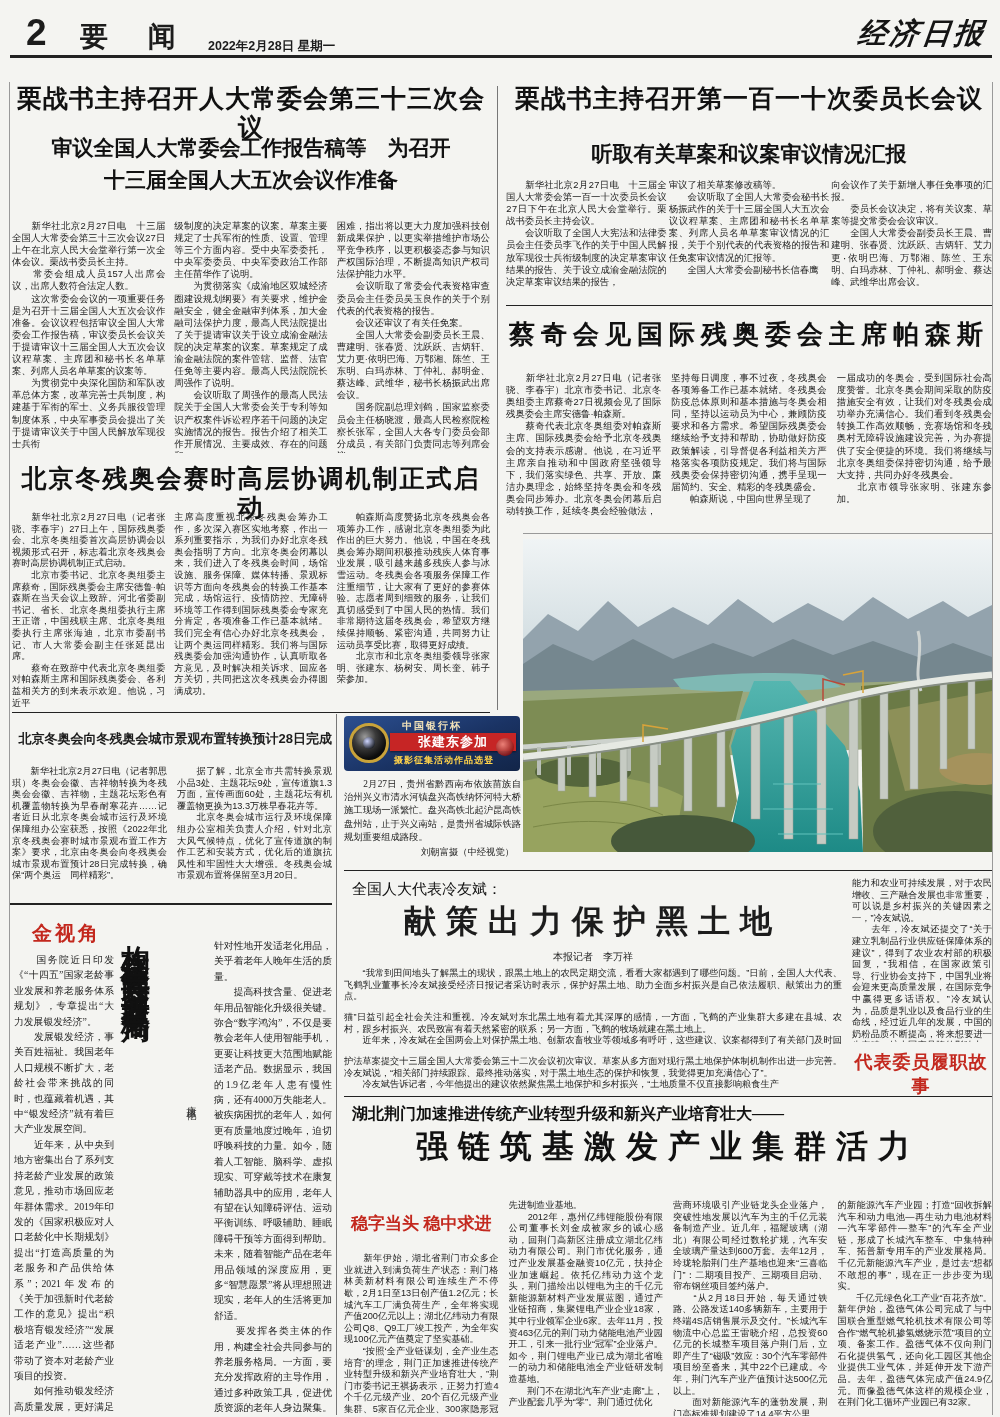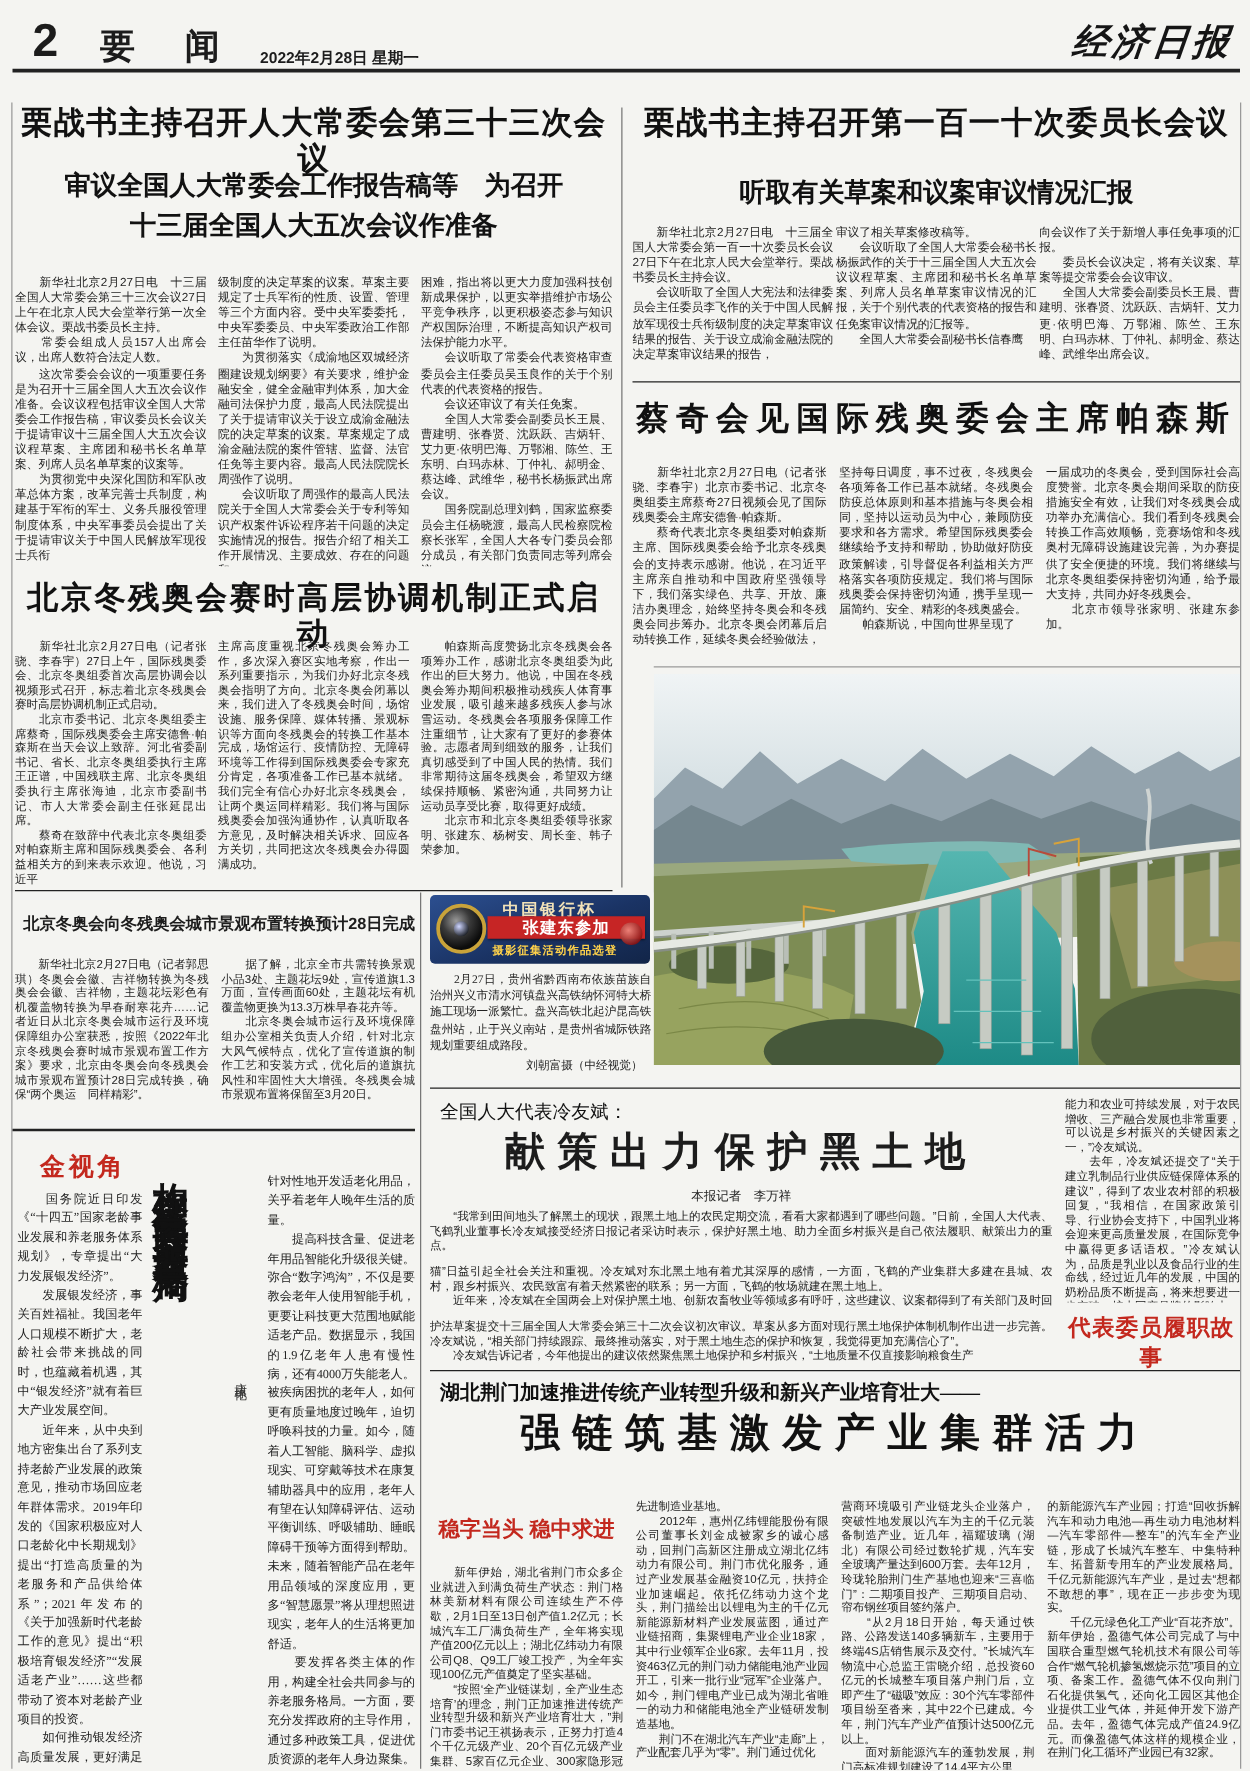--- a/index.html
+++ b/index.html
@@ -22,21 +22,21 @@
   .red{color:#c3281e;}
   .vertical{writing-mode:vertical-rl;text-orientation:upright;}
   
   .promo{position:absolute;left:344px;top:716px;width:176px;height:55px;border-radius:4px;
          background:linear-gradient(160deg,#2c4f90 0%,#1a3364 55%,#122548 100%);overflow:hidden;}
   .promo-lens{position:absolute;left:5px;top:7px;width:40px;height:40px;border-radius:50%;
          background:radial-gradient(circle at 38% 32%,#9a9a9a 0%,#3a3a3a 35%,#0c0c0c 70%);
          border:3px solid #c9a33a;box-sizing:border-box;}
   .promo-lens::after{content:"";position:absolute;left:11px;top:11px;width:12px;height:12px;
          border-radius:50%;background:radial-gradient(circle at 35% 35%,#cfd6ff,#20242c 75%);}
-  .promo-t1{position:absolute;left:58px;top:3px;font-size:13px;font-weight:bold;color:#f2e2b8;
+  .promo-t1{position:absolute;left:58px;top:3px;font-size:10px;font-weight:bold;color:#f2e2b8;
          letter-spacing:2px;}
   .promo-banner{position:absolute;left:46px;top:17px;width:126px;height:18px;background:#c62525;
          color:#fff;font-weight:900;font-size:13px;line-height:18px;text-align:center;letter-spacing:1px;
          box-shadow:0 1px 2px rgba(0,0,0,.5);}
   .promo-t3{position:absolute;left:50px;top:38px;font-size:9px;font-weight:bold;color:#ffd24a;
          letter-spacing:1px;}
   .promo-dot{position:absolute;right:6px;top:22px;width:18px;height:18px;border-radius:50%;
          background:radial-gradient(circle at 38% 35%,#ef8a80,#8a1010 75%);opacity:.9;}
   .badge-red{font-weight:900;color:#c3281e;letter-spacing:1px;}
   .subhead-red{font-weight:900;color:#c3281e;font-size:17px;line-height:24px;text-align:center;
@@ -73,21 +73,21 @@
 　　会议听取了常委会代表资格审查委员会主任委员吴玉良作的关于个别代表的代表资格的报告。
 　　会议还审议了有关任免案。
 　　全国人大常委会副委员长王晨、曹建明、张春贤、沈跃跃、吉炳轩、艾力更·依明巴海、万鄂湘、陈竺、王东明、白玛赤林、丁仲礼、郝明金、蔡达峰、武维华，秘书长杨振武出席会议。
 　　国务院副总理刘鹤，国家监察委员会主任杨晓渡，最高人民检察院检察长张军，全国人大各专门委员会部分成员，有关部门负责同志等列席会议。</div>
   </div>
 
   <div class="rule-v" style="left:497px;top:86px;height:624px;"></div>
 
   <div class="abs headline" style="left:506px;top:84px;width:486px;font-size:25px;letter-spacing:1px;">栗战书主持召开第一百一十次委员长会议</div>
   <div class="abs deck" style="left:506px;top:140px;width:486px;font-size:21px;">听取有关草案和议案审议情况汇报</div>
-  <div class="abs bodycols" style="left:506px;top:180px;width:486px;height:122px;gap:2px;">
+  <div class="abs bodycols" style="left:506px;top:180px;width:486px;height:122px;gap:2px;font-family:Liberation Mono, monospace;">
     <div class="col body-sm">　　新华社北京2月27日电　十三届全国人大常委会第一百一十次委员长会议27日下午在北京人民大会堂举行。栗战书委员长主持会议。
 　　会议听取了全国人大宪法和法律委员会主任委员李飞作的关于中国人民解放军现役士兵衔级制度的决定草案审议结果的报告、关于设立成渝金融法院的决定草案审议结果的报告，</div>
     <div class="col body-sm">审议了相关草案修改稿等。
 　　会议听取了全国人大常委会秘书长杨振武作的关于十三届全国人大五次会议议程草案、主席团和秘书长名单草案、列席人员名单草案审议情况的汇报，关于个别代表的代表资格的报告和任免案审议情况的汇报等。
 　　全国人大常委会副秘书长信春鹰</div>
     <div class="col body-sm">向会议作了关于新增人事任免事项的汇报。
 　　委员长会议决定，将有关议案、草案等提交常委会会议审议。
 　　全国人大常委会副委员长王晨、曹建明、张春贤、沈跃跃、吉炳轩、艾力更·依明巴海、万鄂湘、陈竺、王东明、白玛赤林、丁仲礼、郝明金、蔡达峰、武维华出席会议。</div>
   </div>
   <div class="rule-h" style="left:506px;width:486px;top:305px;"></div>

